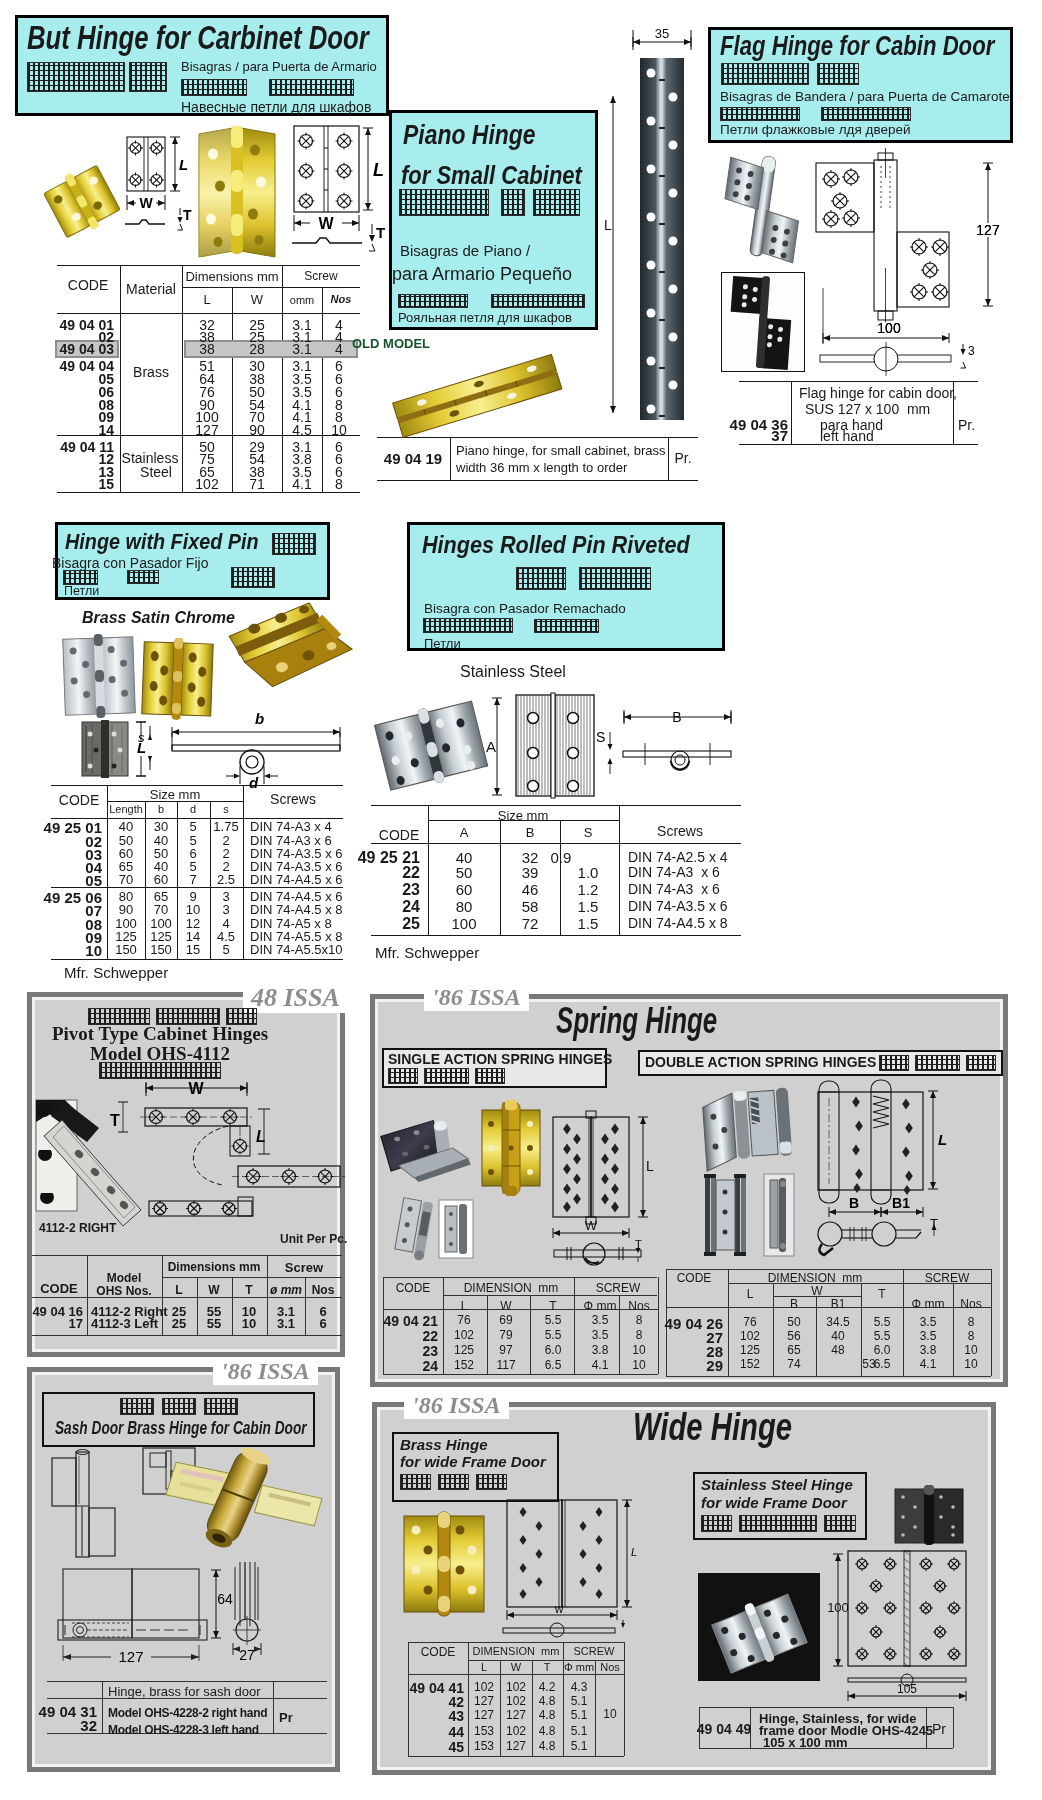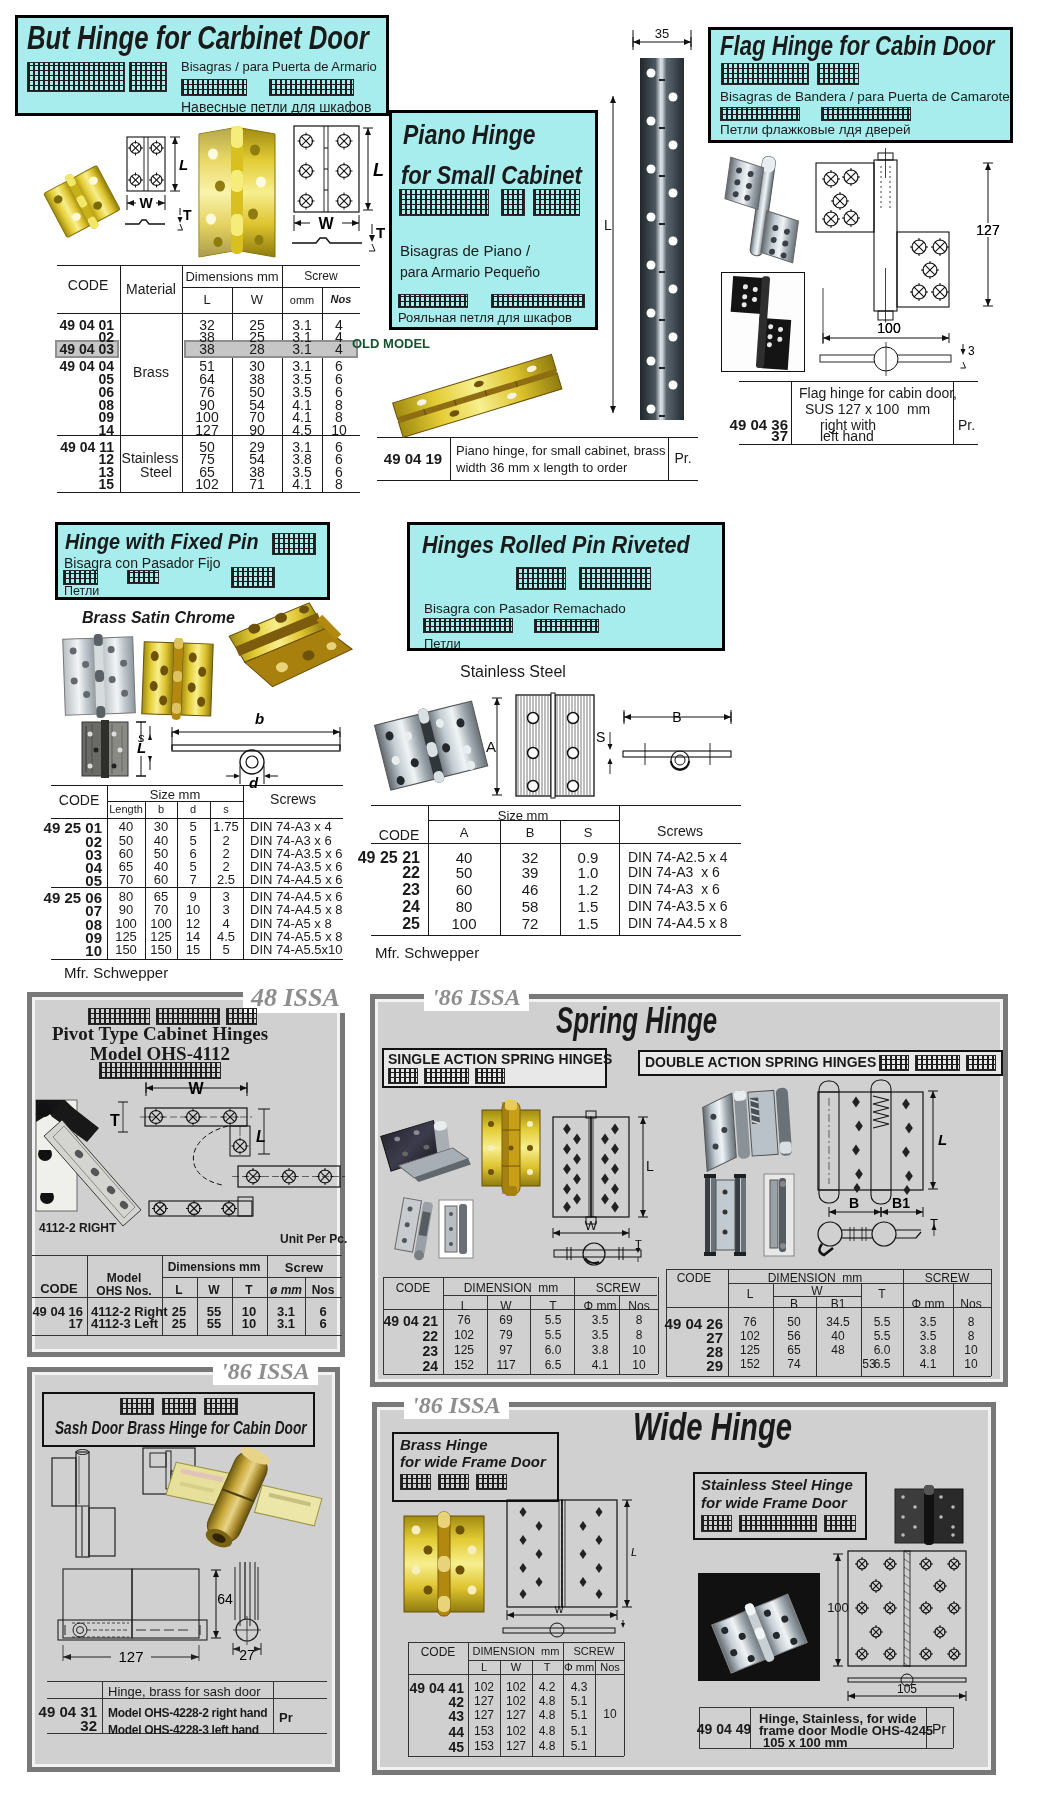--- a/index.html
+++ b/index.html
@@ -119,21 +119,21 @@
 <div class="t c" style="left:302px;top:477px;font-size:14px;">4.1</div>
 <div class="t c" style="left:339px;top:477px;font-size:14px;">8</div>
 
 <div class="cyan" style="left:389px;top:110px;width:203px;height:214px"></div>
 <div class="t bi" style="left:403px;top:122px;font-size:27px;transform:scaleX(0.85);transform-origin:left top">Piano Hinge</div>
 <div class="t bi" style="left:401px;top:163px;font-size:25px;transform:scaleX(0.88);transform-origin:left top">for Small Cabinet</div>
 <div class="kb" style="left:400px;top:190px;width:88px;height:25px"></div>
 <div class="kb" style="left:502px;top:190px;width:22px;height:25px"></div>
 <div class="kb" style="left:534px;top:190px;width:45px;height:25px"></div>
 <div class="t" style="left:400px;top:243px;font-size:15px">Bisagras de Piano /</div>
-<div class="t" style="left:400px;top:265px;font-size:14px">para Armario Pequeño</div>
+<div class="t" style="left:392px;top:265px;font-size:18px">para Armario Pequeño</div>
 <div class="kb" style="left:399px;top:295px;width:68px;height:12px"></div>
 <div class="kb" style="left:492px;top:295px;width:92px;height:12px"></div>
 <div class="t" style="left:398px;top:311px;font-size:13px">Рояльная петля для шкафов</div>
 <div class="t b" style="left:352px;top:337px;font-size:13px;color:#14532d">OLD MODEL</div>
 
 <div class="hl" style="left:377px;top:437px;width:321px"></div>
 <div class="hl" style="left:377px;top:480px;width:321px"></div>
 <div class="vl" style="left:450px;top:437px;height:43px"></div>
 <div class="vl" style="left:668px;top:437px;height:43px"></div>
 <div class="t c b" style="left:413px;top:451px;font-size:15px">49 04 19</div>
@@ -149,30 +149,30 @@
 <div class="kb" style="left:721px;top:108px;width:78px;height:12px"></div>
 <div class="kb" style="left:822px;top:108px;width:88px;height:12px"></div>
 <div class="t" style="left:720px;top:123px;font-size:13.5px">Петли флажковые лдя дверей</div>
 
 <div class="hl" style="left:739px;top:381px;width:239px"></div>
 <div class="hl" style="left:739px;top:444px;width:239px"></div>
 <div class="vl" style="left:791px;top:381px;height:63px"></div>
 <div class="vl" style="left:953px;top:381px;height:63px"></div>
 <div class="t" style="left:799px;top:386px;font-size:14px">Flag hinge for cabin door,</div>
 <div class="t" style="left:805px;top:402px;font-size:14px">SUS 127 x 100&nbsp;&nbsp;mm</div>
-<div class="t" style="left:820px;top:418px;font-size:14px">right with</div>
+<div class="t" style="left:820px;top:418px;font-size:14px">para hand</div>
 <div class="t" style="left:820px;top:429px;font-size:14px">left hand</div>
 <div class="t r b" style="left:788px;top:417px;font-size:15px">49 04 36</div>
 <div class="t r b" style="left:788px;top:428px;font-size:15px">37</div>
 <div class="t" style="left:958px;top:418px;font-size:14px">Pr.</div>
 
 <div class="cyan" style="left:55px;top:522px;width:269px;height:72px"></div>
 <div class="t bi" style="left:65px;top:531px;font-size:22px;transform:scaleX(0.9);transform-origin:left top">Hinge with Fixed Pin</div>
 <div class="kb" style="left:273px;top:534px;width:42px;height:20px"></div>
-<div class="t" style="left:64px;top:556px;font-size:14px">Bisagra con Pasador Fijo</div>
+<div class="t" style="left:52px;top:556px;font-size:14px">Bisagra con Pasador Fijo</div>
 <div class="kb" style="left:64px;top:571px;width:33px;height:13px"></div>
 <div class="kb" style="left:128px;top:571px;width:30px;height:12px"></div>
 <div class="kb" style="left:232px;top:568px;width:42px;height:19px"></div>
 <div class="t" style="left:64px;top:585px;font-size:12.5px">Петли</div>
 <div class="t bi" style="left:82px;top:610px;font-size:16px">Brass Satin Chrome</div>
 
 <div class="hl" style="left:51px;top:785px;width:292px"></div>
 <div class="hl" style="left:107px;top:801px;width:136px"></div>
 <div class="hl" style="left:51px;top:818px;width:292px"></div>
 <div class="hl" style="left:51px;top:887px;width:292px"></div>
@@ -271,21 +271,21 @@
 <div class="vl" style="left:619px;top:805px;height:130px"></div>
 <div class="t c" style="left:399px;top:828px;font-size:14px">CODE</div>
 <div class="t c" style="left:523px;top:809px;font-size:13px">Size mm</div>
 <div class="t c" style="left:464px;top:826px;font-size:13px">A</div>
 <div class="t c" style="left:530px;top:826px;font-size:13px">B</div>
 <div class="t c" style="left:588px;top:826px;font-size:13px">S</div>
 <div class="t c" style="left:680px;top:824px;font-size:14px">Screws</div>
 <div class="t r" style="left:420px;top:850px;font-size:16px;font-weight:bold;">49 25 21</div>
 <div class="t c" style="left:464px;top:850px;font-size:15px;">40</div>
 <div class="t c" style="left:530px;top:850px;font-size:15px;">32</div>
-<div class="t c" style="left:588px;top:850px;font-size:15px;text-align:right;">0.9</div>
+<div class="t c" style="left:561px;top:850px;font-size:15px;text-align:right;">0.9</div>
 <div class="t" style="left:628px;top:850px;font-size:14px;">DIN 74-A2.5 x 4</div>
 <div class="t r" style="left:420px;top:865px;font-size:16px;font-weight:bold;">22</div>
 <div class="t c" style="left:464px;top:865px;font-size:15px;">50</div>
 <div class="t c" style="left:530px;top:865px;font-size:15px;">39</div>
 <div class="t c" style="left:588px;top:865px;font-size:15px;">1.0</div>
 <div class="t" style="left:628px;top:865px;font-size:14px;">DIN 74-A3&nbsp;&nbsp;x 6</div>
 <div class="t r" style="left:420px;top:882px;font-size:16px;font-weight:bold;">23</div>
 <div class="t c" style="left:464px;top:882px;font-size:15px;">60</div>
 <div class="t c" style="left:530px;top:882px;font-size:15px;">46</div>
 <div class="t c" style="left:588px;top:882px;font-size:15px;">1.2</div>

